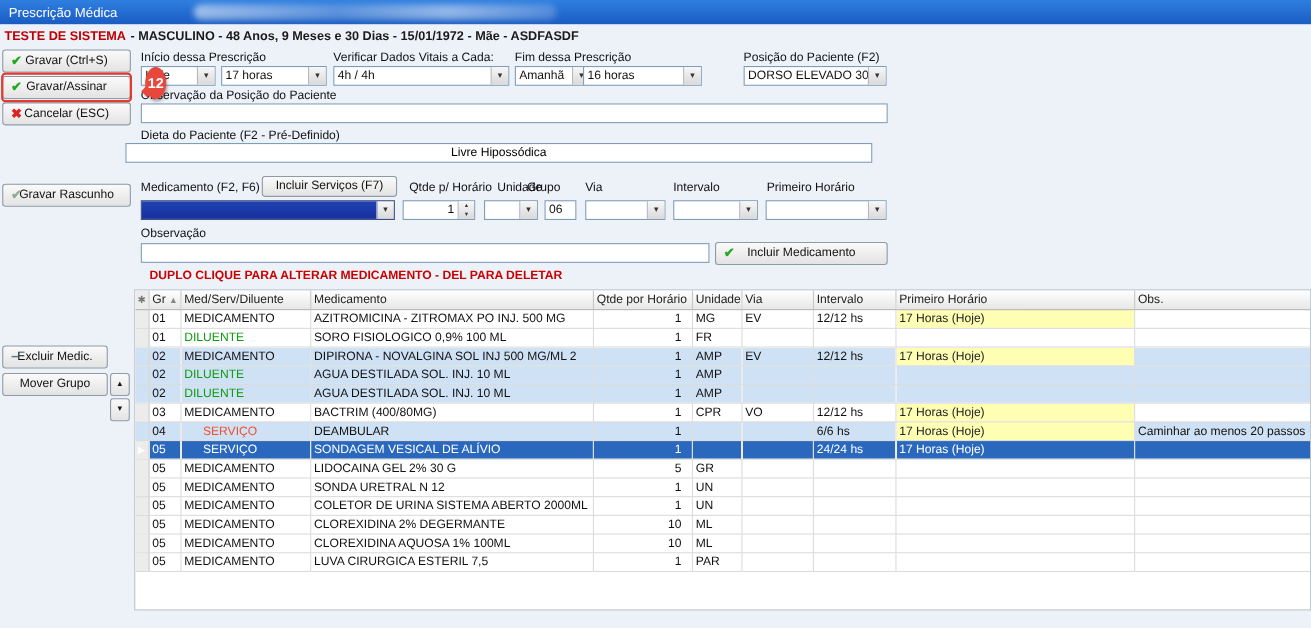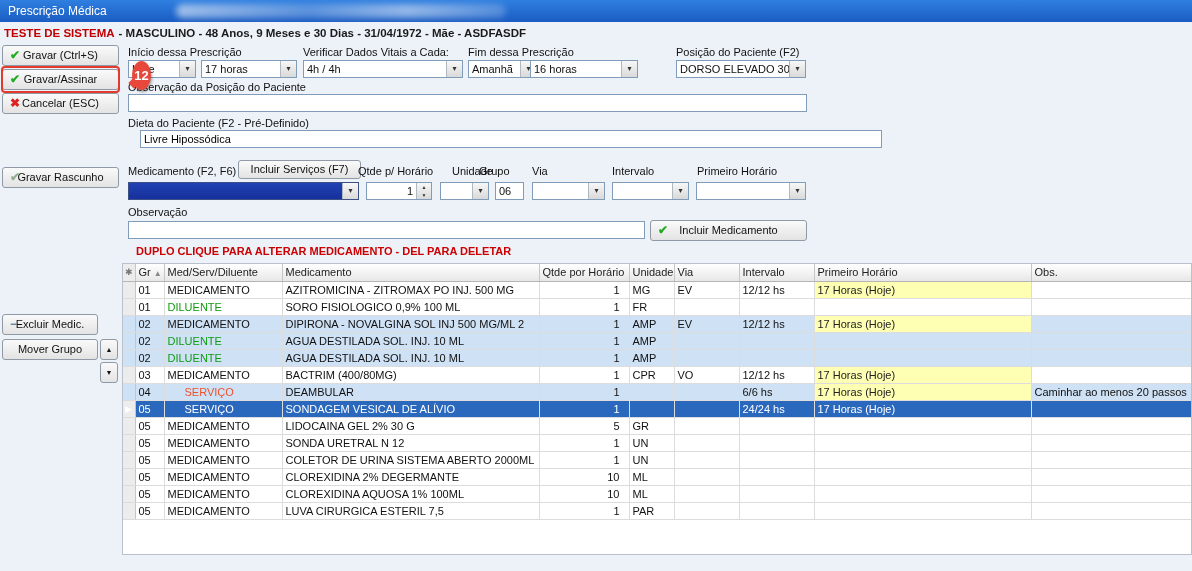--- a/index.html
+++ b/index.html
@@ -67,21 +67,21 @@
 <body>
 
 <div id="app">
 
   <div class="titlebar">
     <span class="title">Prescrição Médica</span>
     <span class="redacted"></span>
   </div>
 
   <div class="patient">
-    <span class="pname">TESTE DE SISTEMA</span><span class="pdetails">- MASCULINO - 48 Anos, 9 Meses e 30 Dias - 31/04/1972 - Mãe - ASDFASDF</span>
+    <span class="pname">TESTE DE SISTEMA</span><span class="pdetails">- MASCULINO - 48 Anos, 9 Meses e 30 Dias - 15/01/1972 - Mãe - ASDFASDF</span>
   </div>
 
   <div class="btn" style="left:2px;top:45px;width:117px;">
     <span class="bic ic-green">✔</span>
     <span>Gravar (Ctrl+S)</span>
   </div>
   <div class="btn" style="left:2px;top:69px;width:117px;">
     <span class="bic ic-green">✔</span>
     <span>Gravar/Assinar</span>
   </div>
@@ -137,27 +137,27 @@
   </div>
   <div class="combo" style="left:676px;top:60px;width:130px;">
     <span class="cv">DORSO ELEVADO 30 G</span>
     <span class="arr">▾</span>
   </div>
 
   <span class="lbl" style="left:128px;top:81px;">Observação da Posição do Paciente</span>
   <input class="tinput" style="left: 128px; top: 94px; width: 679px;" value="">
 
   <span class="lbl" style="left:128px;top:117px;">Dieta do Paciente (F2 - Pré-Definido)</span>
-  <input class="tinput" style="left: 140px; top: 130px; width: 742px;" value="Livre Hipossódica">
+  <input class="tinput" style="left: 114px; top: 130px; width: 679px; text-align: center;" value="Livre Hipossódica">
 
   <span class="lbl" style="left:128px;top:165px;">Medicamento (F2, F6)</span>
   <div class="btn" style="left:238px;top:160px;width:123px;height:19px;line-height:17px;">
     <span>Incluir Serviços (F7)</span>
   </div>
-  <span class="lbl" style="left:358px;top:165px;">Qtde p/ Horário</span>
+  <span class="lbl" style="left:372px;top:165px;">Qtde p/ Horário</span>
   <span class="lbl" style="left:452px;top:165px;">Unidade</span>
   <span class="lbl" style="left:479px;top:165px;">Grupo</span>
   <span class="lbl" style="left:532px;top:165px;">Via</span>
   <span class="lbl" style="left:612px;top:165px;">Intervalo</span>
   <span class="lbl" style="left:697px;top:165px;">Primeiro Horário</span>
 
   <div class="combo focusblue" style="left:128px;top:182px;width:231px;">
     <span class="cv"></span>
     <span class="arr">▾</span>
   </div>

